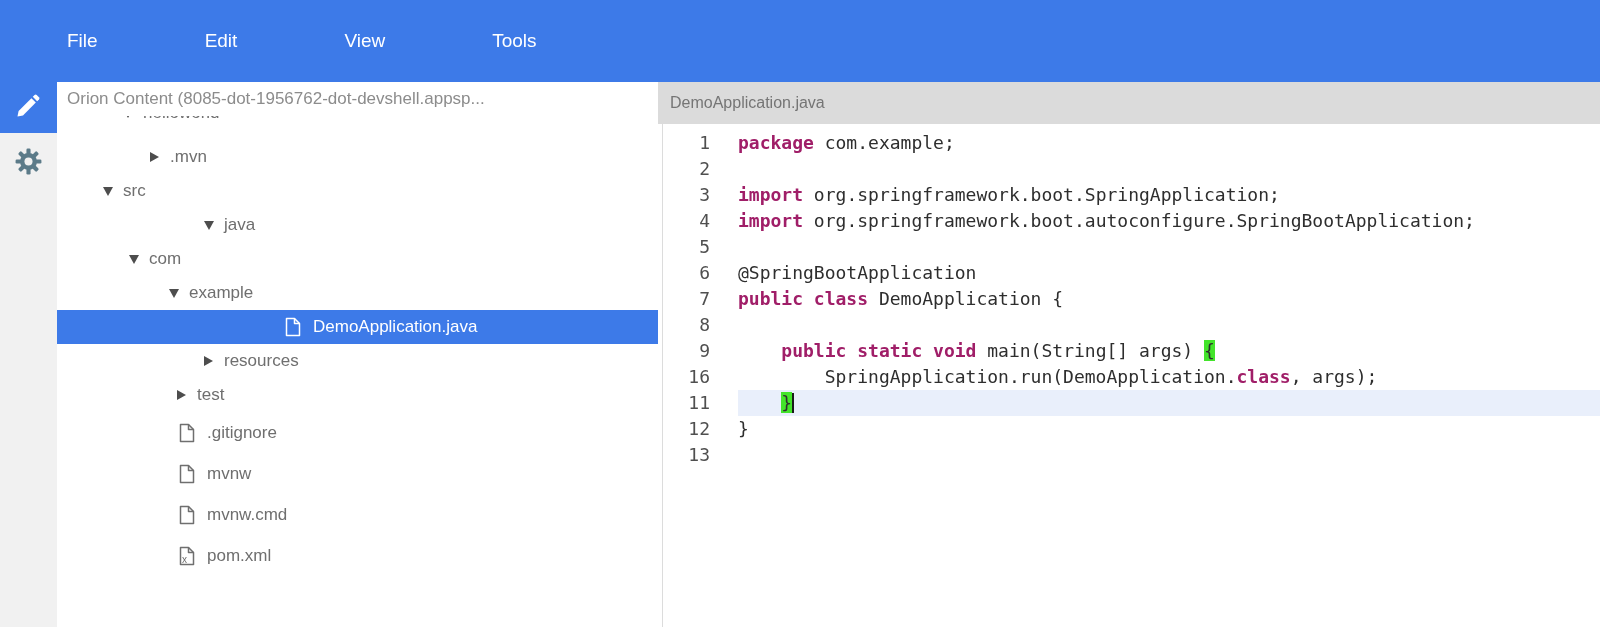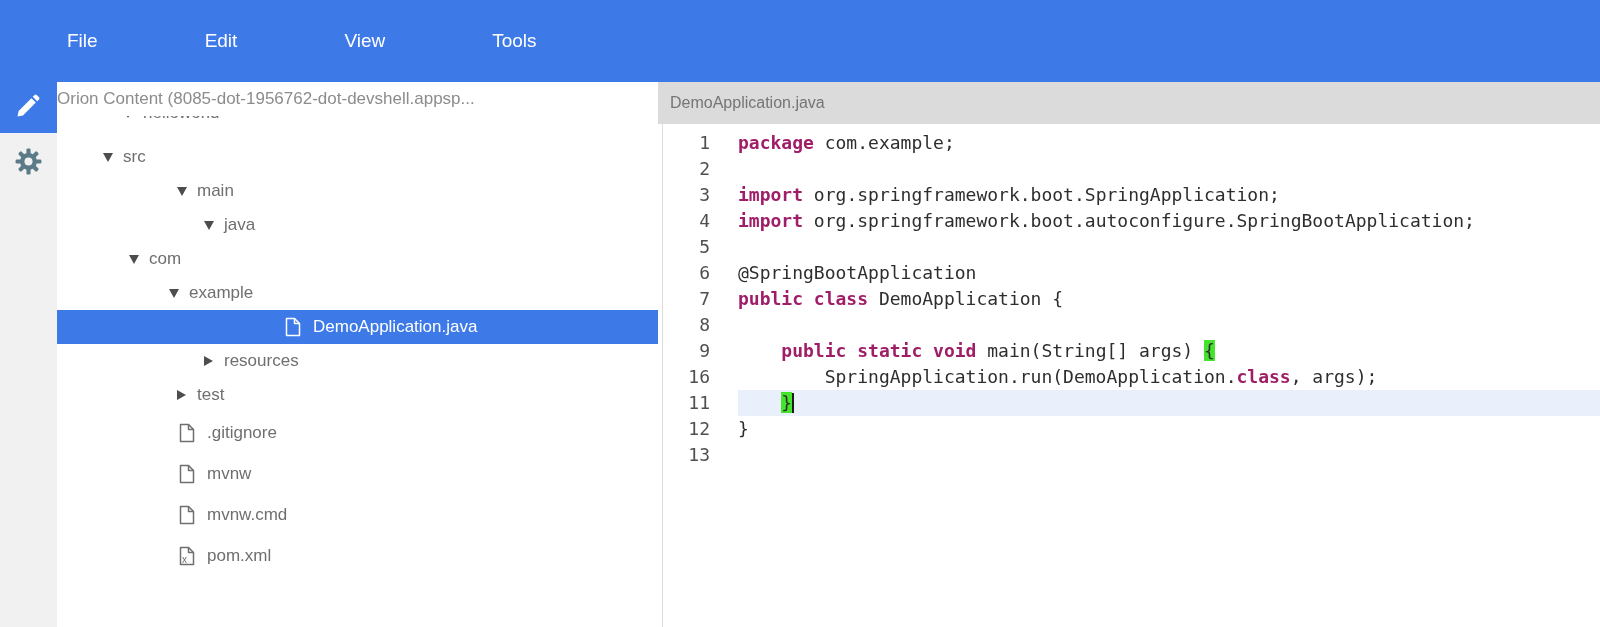--- a/index.html
+++ b/index.html
@@ -23,21 +23,21 @@
   .rail { width:57px; flex-shrink:0; background:#F1F1F1; }
   .rail-tile { width:57px; height:51px; display:flex; align-items:center; justify-content:center; }
   .rail-tile.active { background:#3D7AE8; }
   .rail-tile.gear-tile { height:60px; }
   
   .tree-panel {
     width:601px; flex-shrink:0; background:#ffffff; overflow:hidden;
     position:relative;
   }
   .tree-header {
-    height:34px; display:flex; align-items:center; 
+    height:34px; display:flex; align-items:center; padding-left:10px;
     color:#8C8C8C; font-size:17px; white-space:nowrap; overflow:hidden;
     background:#ffffff; position:relative; z-index:2;
   }
   .clipped-row { height:13px; overflow:hidden; position:relative; }
   .clipped-row .inner { transform:translateY(-20px); }
   .tree-rows { margin-top:11px; }
   .tree-row {
     height:34px; display:flex; align-items:center;
     font-size:17px; color:#6F6F6F; cursor:default; box-sizing:border-box;
   }
@@ -121,31 +121,31 @@
       <div class="inner">
           <div class="tree-row" style="padding-left: 66px;">
             <span class="tw-arrow expanded">
               <i></i>
             </span>
             <span class="tree-label">helloworld</span>
           </div>
         </div>
     </div>
     <div class="tree-rows">
+        <div class="tree-row" style="padding-left: 93px;">
+          <span class="tw-arrow collapsed">
+            <i></i>
+          </span>
+          <span class="tree-label">.mvn</span>
+        </div>
         <div class="tree-row" style="padding-left: 46px;">
           <span class="tw-arrow expanded">
             <i></i>
           </span>
           <span class="tree-label">src</span>
-        </div>
-        <div class="tree-row" style="padding-left: 120px;">
-          <span class="tw-arrow expanded">
-            <i></i>
-          </span>
-          <span class="tree-label">main</span>
         </div>
         <div class="tree-row" style="padding-left: 147px;">
           <span class="tw-arrow expanded">
             <i></i>
           </span>
           <span class="tree-label">java</span>
         </div>
         <div class="tree-row" style="padding-left: 72px;">
           <span class="tw-arrow expanded">
             <i></i>

